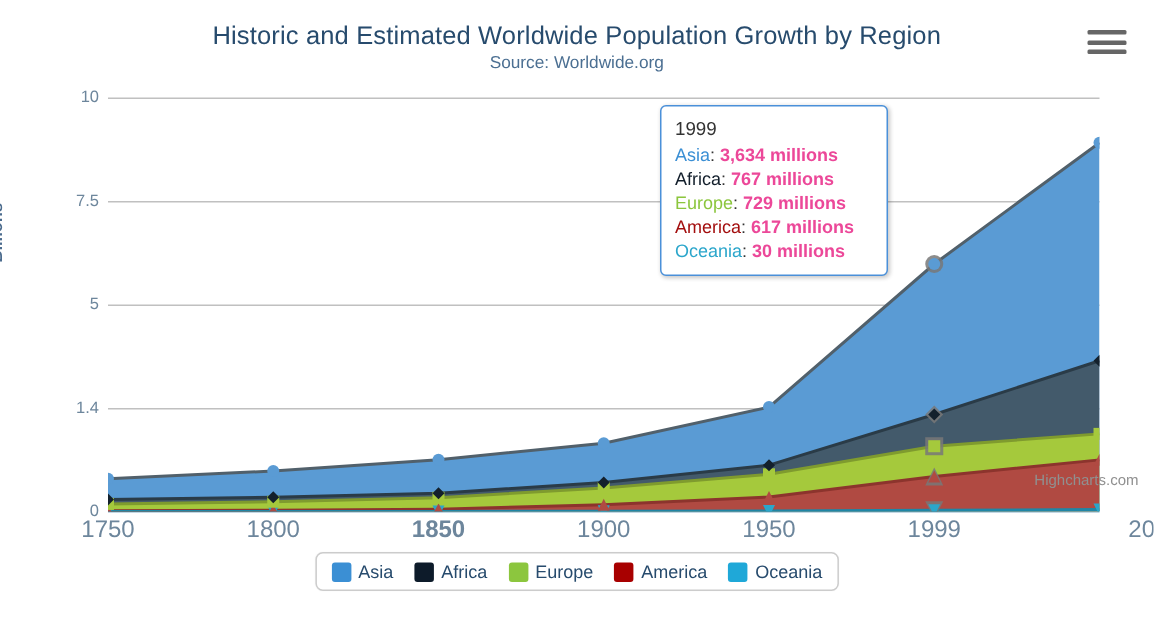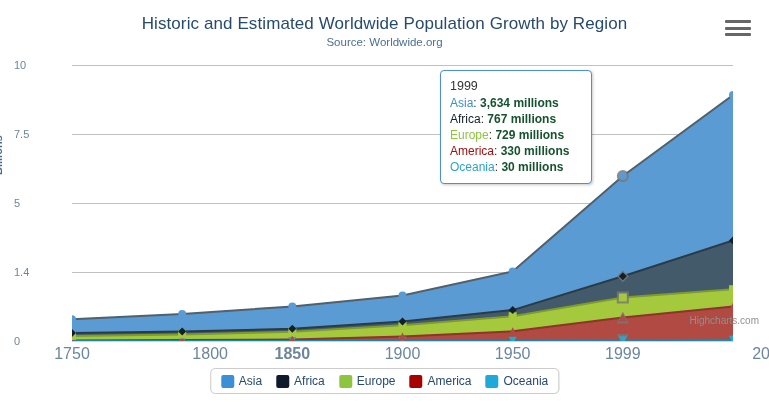--- a/index.html
+++ b/index.html
@@ -52,21 +52,21 @@
     position: absolute; left: 0; width: 100%; height: 1px;
     background: #c0c0c0;
   }
   .gridline.zero { background: #c2d7e4; }
 
   #chart-svg { position: absolute; left: 0; top: 0; }
 
   
   .ytick {
     position: absolute; right: 0; width: 52px;
-    text-align: left;
+    text-align: right;
     font-size: 11px; color: #6d869c;
     transform: translateY(-50%);
   }
   #ytick-wrap { position: absolute; left: 10px; top: 65px; width: 56px; height: 276px; }
   #yaxis-title {
     position: absolute; left: -8px; top: 175px;
     font-size: 11px; font-weight: bold; color: #4c6c8e;
     transform: rotate(-90deg);
     transform-origin: left top;
     white-space: nowrap;
@@ -87,21 +87,21 @@
     border: 1px solid #4a90d9;
     border-radius: 4px;
     padding: 7px 9px 8px 9px;
     box-shadow: 1px 1px 3px rgba(0,0,0,0.22);
     font-size: 12px; line-height: 16px;
     white-space: nowrap;
   }
   #tooltip-header { color: #333333; font-size: 12.5px; padding-bottom: 1px; }
   .tt-row { color: #333333; }
   .tt-name { font-weight: normal; }
-  .tt-val { font-weight: bold; color: #14532d; }
+  .tt-val { font-weight: bold; color: #ec4899; }
 
   
   #legend {
     position: absolute; left: 50%; transform: translateX(-50%);
     top: 368px;
     background: #ffffff;
     border: 1px solid #cccccc;
     border-radius: 5px;
     padding: 5px 10px;
     display: flex; align-items: center; gap: 14px;
@@ -199,35 +199,35 @@
         <circle cx="330.5" cy="230.46" r="4" fill="#5A9BD4"></circle>
         <circle cx="440.66666666666663" cy="206.3928" r="4" fill="#5A9BD4"></circle>
         <circle cx="550.8333333333334" cy="111.00720000000001" r="6" fill="rgba(120,120,120,0.85)"></circle>
         <circle cx="550.8333333333334" cy="111.00720000000001" r="4" fill="#5A9BD4"></circle>
         <circle cx="661" cy="30.11160000000001" r="4" fill="#5A9BD4"></circle>
       </svg>
   </div>
 
   <div id="xtick-wrap">
       <div class="xtick" style="left: 0px;">1750</div>
-      <div class="xtick" style="left: 110.167px; margin-left: 28px;">1800</div>
+      <div class="xtick" style="left: 110.167px;">1800</div>
       <div class="xtick" style="left: 220.333px; font-weight: bold;">1850</div>
       <div class="xtick" style="left: 330.5px;">1900</div>
       <div class="xtick" style="left: 440.667px;">1950</div>
       <div class="xtick" style="left: 550.833px;">1999</div>
       <div class="xtick" style="left: 698px;">2050</div>
     </div>
 
   <div id="tooltip">
     <div id="tooltip-header">1999</div>
     <div id="tooltip-rows">
         <div class="tt-row"><span class="tt-name" style="color: rgb(59, 143, 212);">Asia</span><span>: </span><span class="tt-val">3,634 millions</span></div>
         <div class="tt-row"><span class="tt-name" style="color: rgb(18, 30, 43);">Africa</span><span>: </span><span class="tt-val">767 millions</span></div>
         <div class="tt-row"><span class="tt-name" style="color: rgb(140, 198, 62);">Europe</span><span>: </span><span class="tt-val">729 millions</span></div>
-        <div class="tt-row"><span class="tt-name" style="color: rgb(163, 14, 14);">America</span><span>: </span><span class="tt-val">330 millions</span></div>
+        <div class="tt-row"><span class="tt-name" style="color: rgb(163, 14, 14);">America</span><span>: </span><span class="tt-val">617 millions</span></div>
         <div class="tt-row"><span class="tt-name" style="color: rgb(43, 166, 203);">Oceania</span><span>: </span><span class="tt-val">30 millions</span></div>
       </div>
   </div>
 
   <div id="legend">
       <div class="legend-item">
         <span class="legend-swatch" style="background: rgb(59, 143, 212);"></span>
         <span>Asia</span>
       </div>
       <div class="legend-item">

